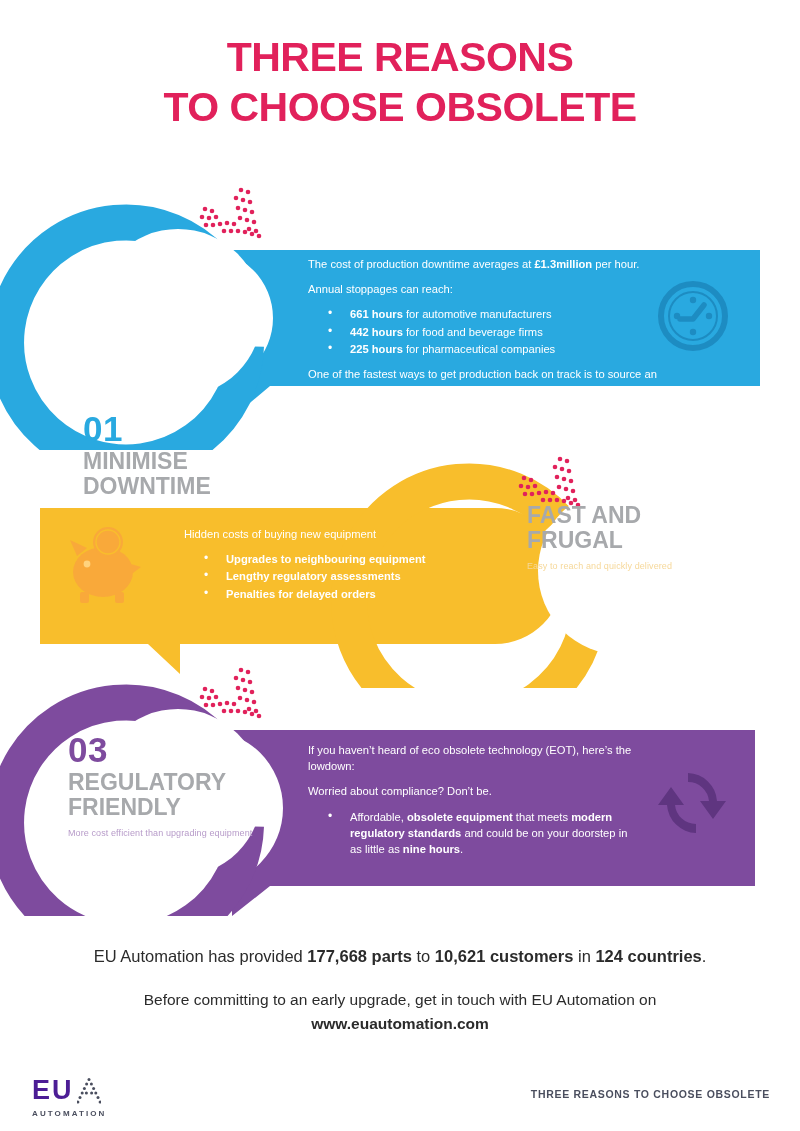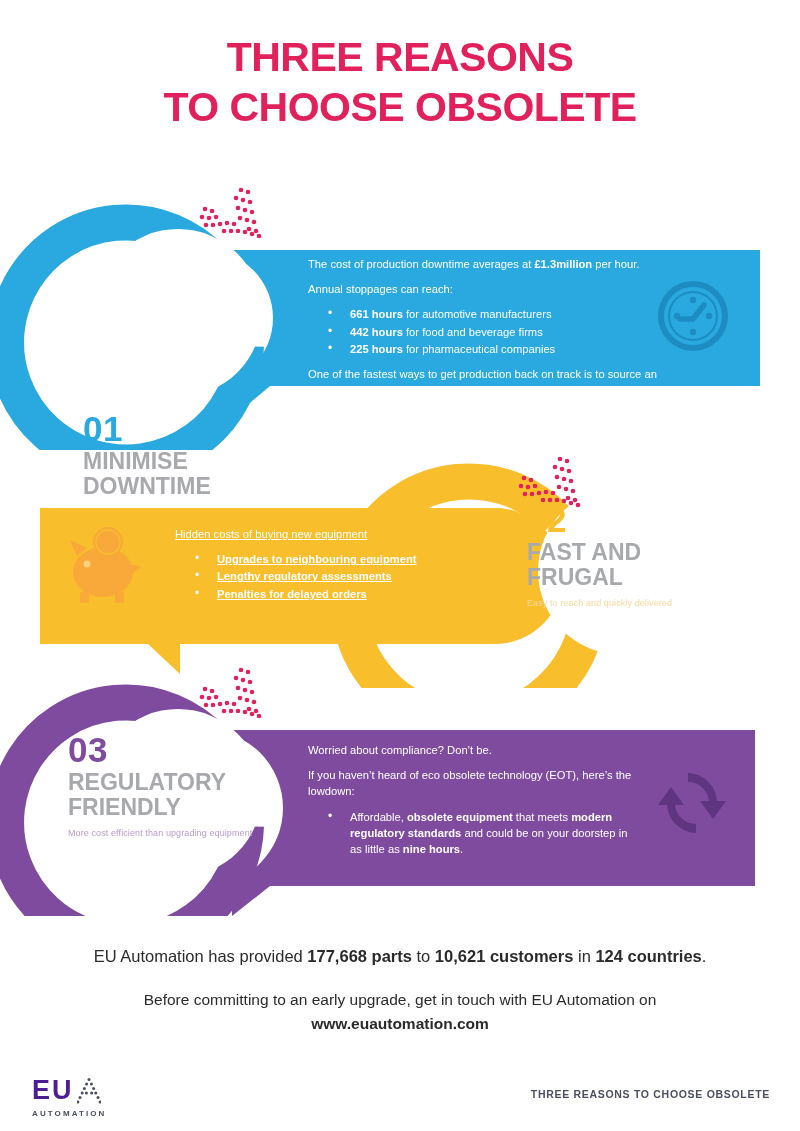--- a/index.html
+++ b/index.html
@@ -287,29 +287,28 @@
         <circle cx="543" cy="62" r="2.3"></circle>
           <circle cx="550" cy="62" r="2.3"></circle>
           <circle cx="557" cy="62" r="2.3"></circle>
         <circle cx="564" cy="63" r="2.3"></circle>
           <circle cx="571" cy="65" r="2.3"></circle>
           <circle cx="578" cy="67" r="2.3"></circle>
       </g>
     </svg>
 
     <div class="circle-text" style="left:527px; top:63px;">
-      <div class="circle-num" style="color:#F8BE2C;">02</div>
       <div class="circle-title">
         <span>FAST AND</span><br>
         <span>FRUGAL</span>
       </div>
       <div class="circle-sub" style="color:#F6D89A;">Easy to reach and quickly delivered</div>
     </div>
 
-    <div class="panel-text yellow-text" style="left:175px; top:88px; width:330px;text-decoration:underline;">
+    <div class="panel-text yellow-text" style="left:184px; top:88px; width:330px;">
       <p>Hidden costs of buying new equipment</p>
       <ul>
         <li><b>Upgrades to neighbouring equipment</b></li>
         <li><b>Lengthy regulatory assessments</b></li>
         <li><b>Penalties for delayed orders</b></li>
       </ul>
     </div>
   </div>
 
   <div class="section" id="section-3">
@@ -362,22 +361,22 @@
     <div class="circle-text" style="left:68px; top:75px;margin-top:8px;">
       <div class="circle-num" style="color:#7E4B9E;">03</div>
       <div class="circle-title">
         <span>REGULATORY</span><br>
         <span>FRIENDLY</span>
       </div>
       <div class="circle-sub" style="color:#B79BC9;">More cost efficient than upgrading equipment</div>
     </div>
 
     <div class="panel-text" style="left:308px; top:94px; width:330px;">
+      <p>If you haven’t heard of eco obsolete technology (EOT), here’s the lowdown:</p>
       <p>Worried about compliance? Don’t be.</p>
-      <p>If you haven’t heard of eco obsolete technology (EOT), here’s the lowdown:</p>
       <ul>
         <li><span>Affordable, </span><b>obsolete equipment</b><span> that meets </span><b>modern regulatory standards</b><span> and could be on your doorstep in as little as </span><b>nine hours</b><span>.</span></li>
       </ul>
     </div>
   </div>
 
   <div class="footer-block" id="footer-stats">
     <span>EU Automation has provided </span><b>177,668 parts</b><span> to </span><b>10,621 customers</b><span> in </span><b>124 countries</b><span>.</span>
   </div>
 

